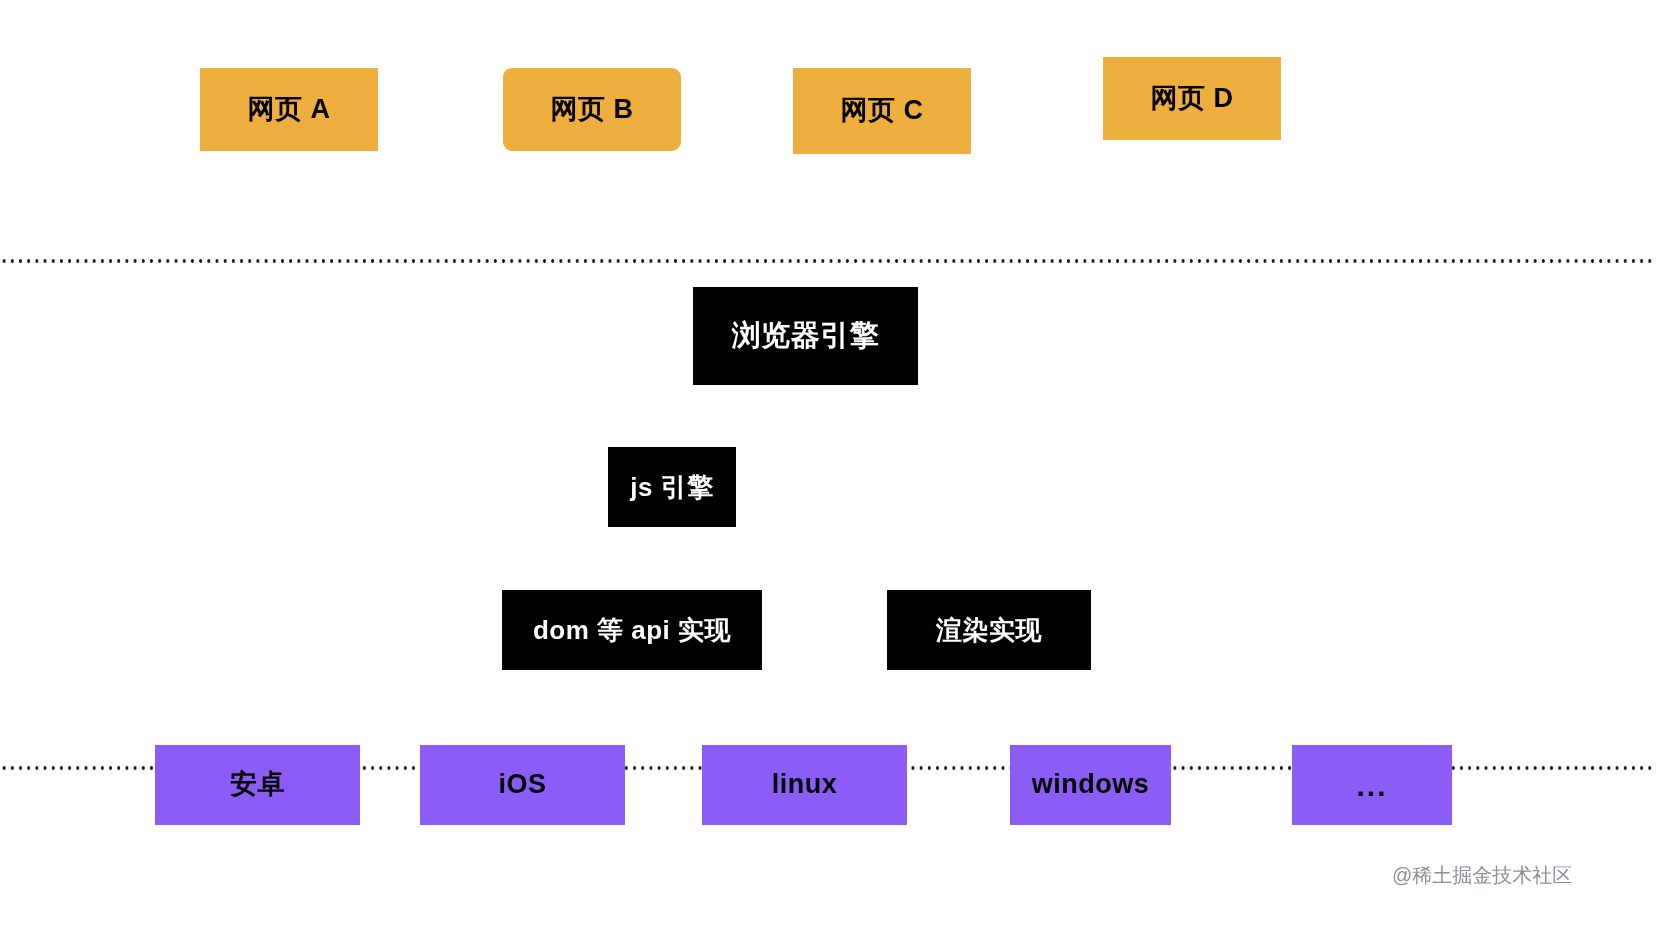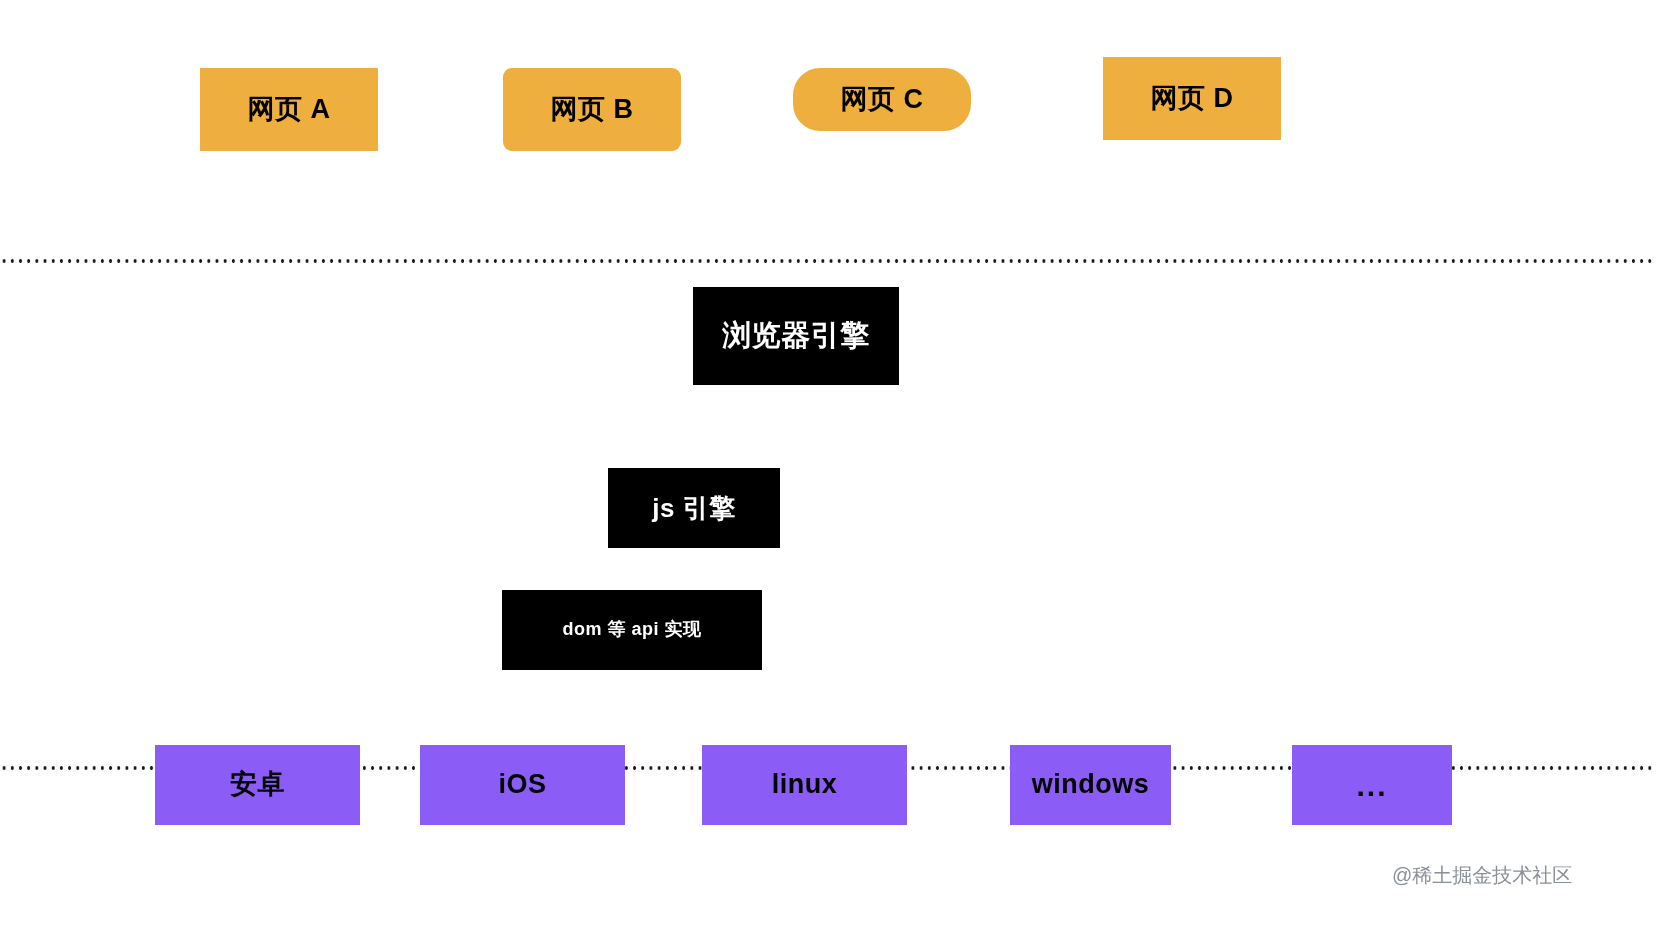--- a/index.html
+++ b/index.html
@@ -37,21 +37,21 @@
     letter-spacing: 0.5px;
   }
   .node-engine {
     background: #000000;
     color: #ffffff;
     font-weight: 700;
     letter-spacing: 0.5px;
   }
   .node-engine.lvl1 { font-size: 29px; }
   .node-engine.lvl2 { font-size: 26px; }
-  .node-engine.lvl3 { font-size: 18px; }
+  .node-engine.lvl3 { font-size: 26px; }
   .node-os {
     background: #8b5cf6;
     color: #000000;
     font-size: 27px;
     font-weight: 700;
     letter-spacing: 0.5px;
     align-items: center;
   }
   .node-os.ellipsis {
     font-size: 30px;
@@ -79,37 +79,40 @@
 <body>
 
 <div id="canvas">
 
   <div class="node node-page" style="left: 200px; top: 68px; width: 178px; height: 83px;">
     <span>网页 A</span>
   </div>
   <div class="node node-page" style="left: 503px; top: 68px; width: 178px; height: 83px; border-radius: 9px;">
     <span>网页 B</span>
   </div>
-  <div class="node node-page" style="left: 793px; top: 68px; width: 178px; height: 63px; border-radius: 27px;">
+  <div class="node node-page" style="left: 793px; top: 68px; width: 178px; height: 86px;">
     <span>网页 C</span>
   </div>
   <div class="node node-page" style="left: 1103px; top: 57px; width: 178px; height: 83px;">
     <span>网页 D</span>
   </div>
 
   <div class="divider" style="top: 259px;"></div>
 
-  <div class="node node-engine lvl1" style="left: 693px; top: 287px; width: 206px; height: 98px;">
+  <div class="node node-engine lvl1" style="left: 693px; top: 287px; width: 225px; height: 98px;">
     <span>浏览器引擎</span>
   </div>
-  <div class="node node-engine lvl2" style="left: 608px; top: 468px; width: 172px; height: 80px;">
+  <div class="node node-engine lvl2" style="left: 608px; top: 447px; width: 128px; height: 80px;">
     <span>js 引擎</span>
   </div>
   <div class="node node-engine lvl3" style="left: 502px; top: 590px; width: 260px; height: 80px;">
     <span>dom 等 api 实现</span>
+  </div>
+  <div class="node node-engine lvl3" style="left: 887px; top: 590px; width: 204px; height: 80px;">
+    <span>渲染实现</span>
   </div>
 
   <div class="divider" style="top: 766px;"></div>
 
   <div class="node node-os" style="left: 155px; top: 745px; width: 205px; height: 80px;">
     <span>安卓</span>
   </div>
   <div class="node node-os" style="left: 420px; top: 745px; width: 205px; height: 80px;">
     <span>iOS</span>
   </div>

